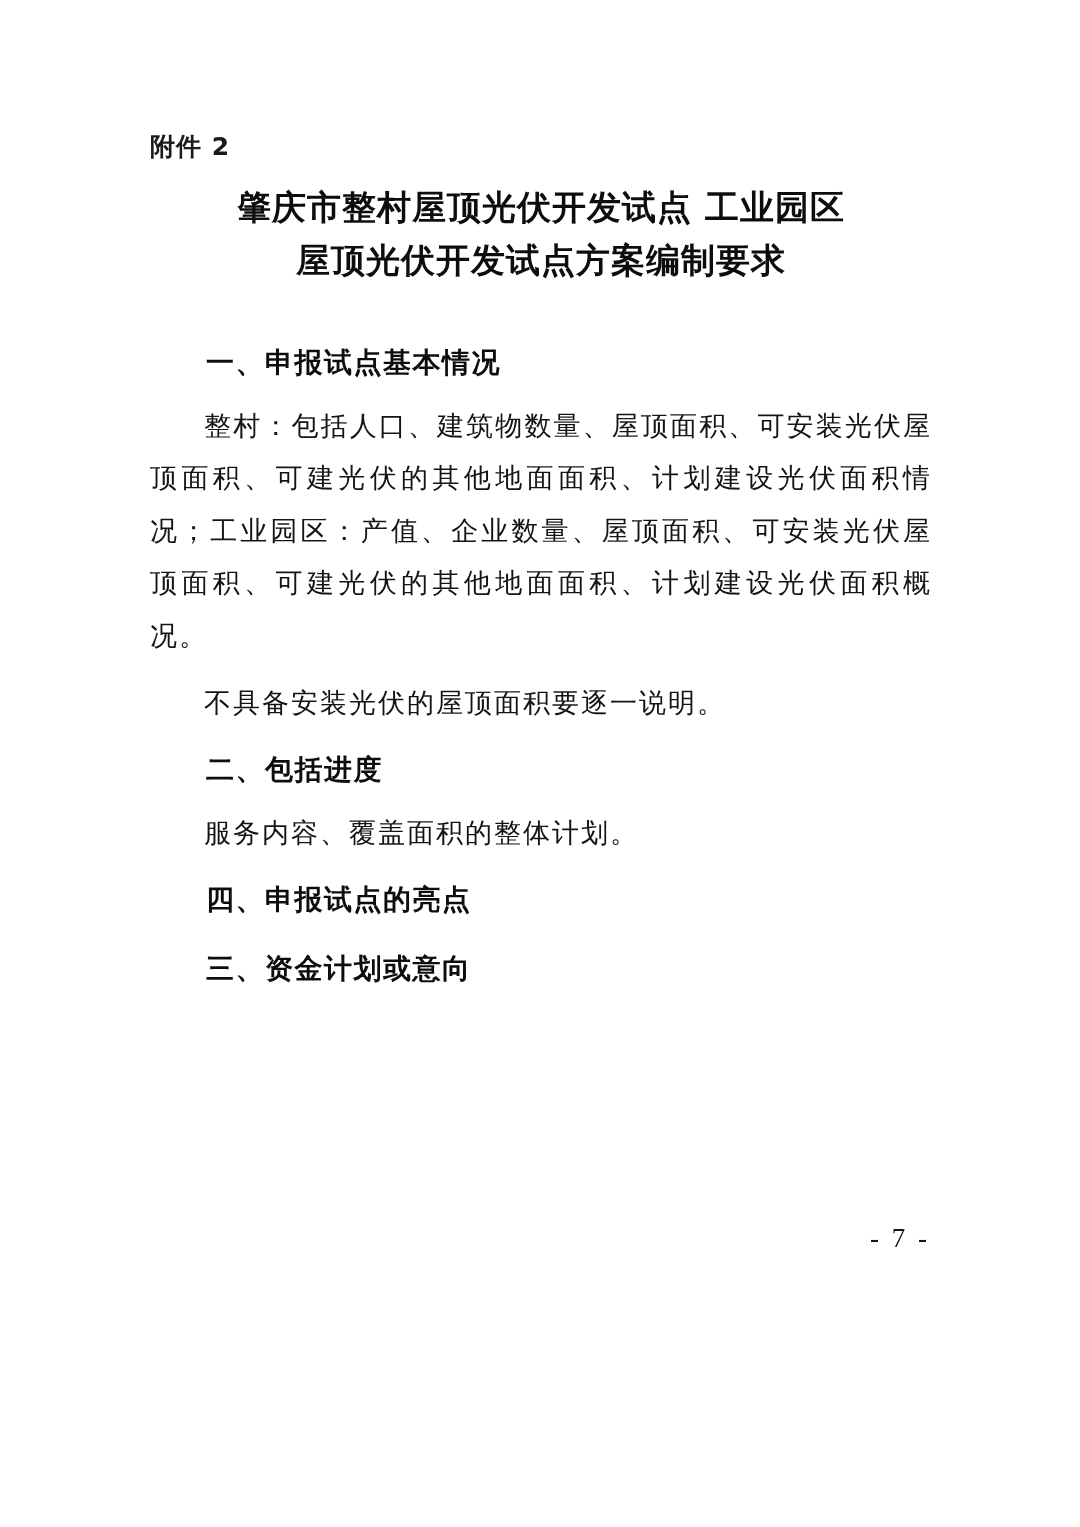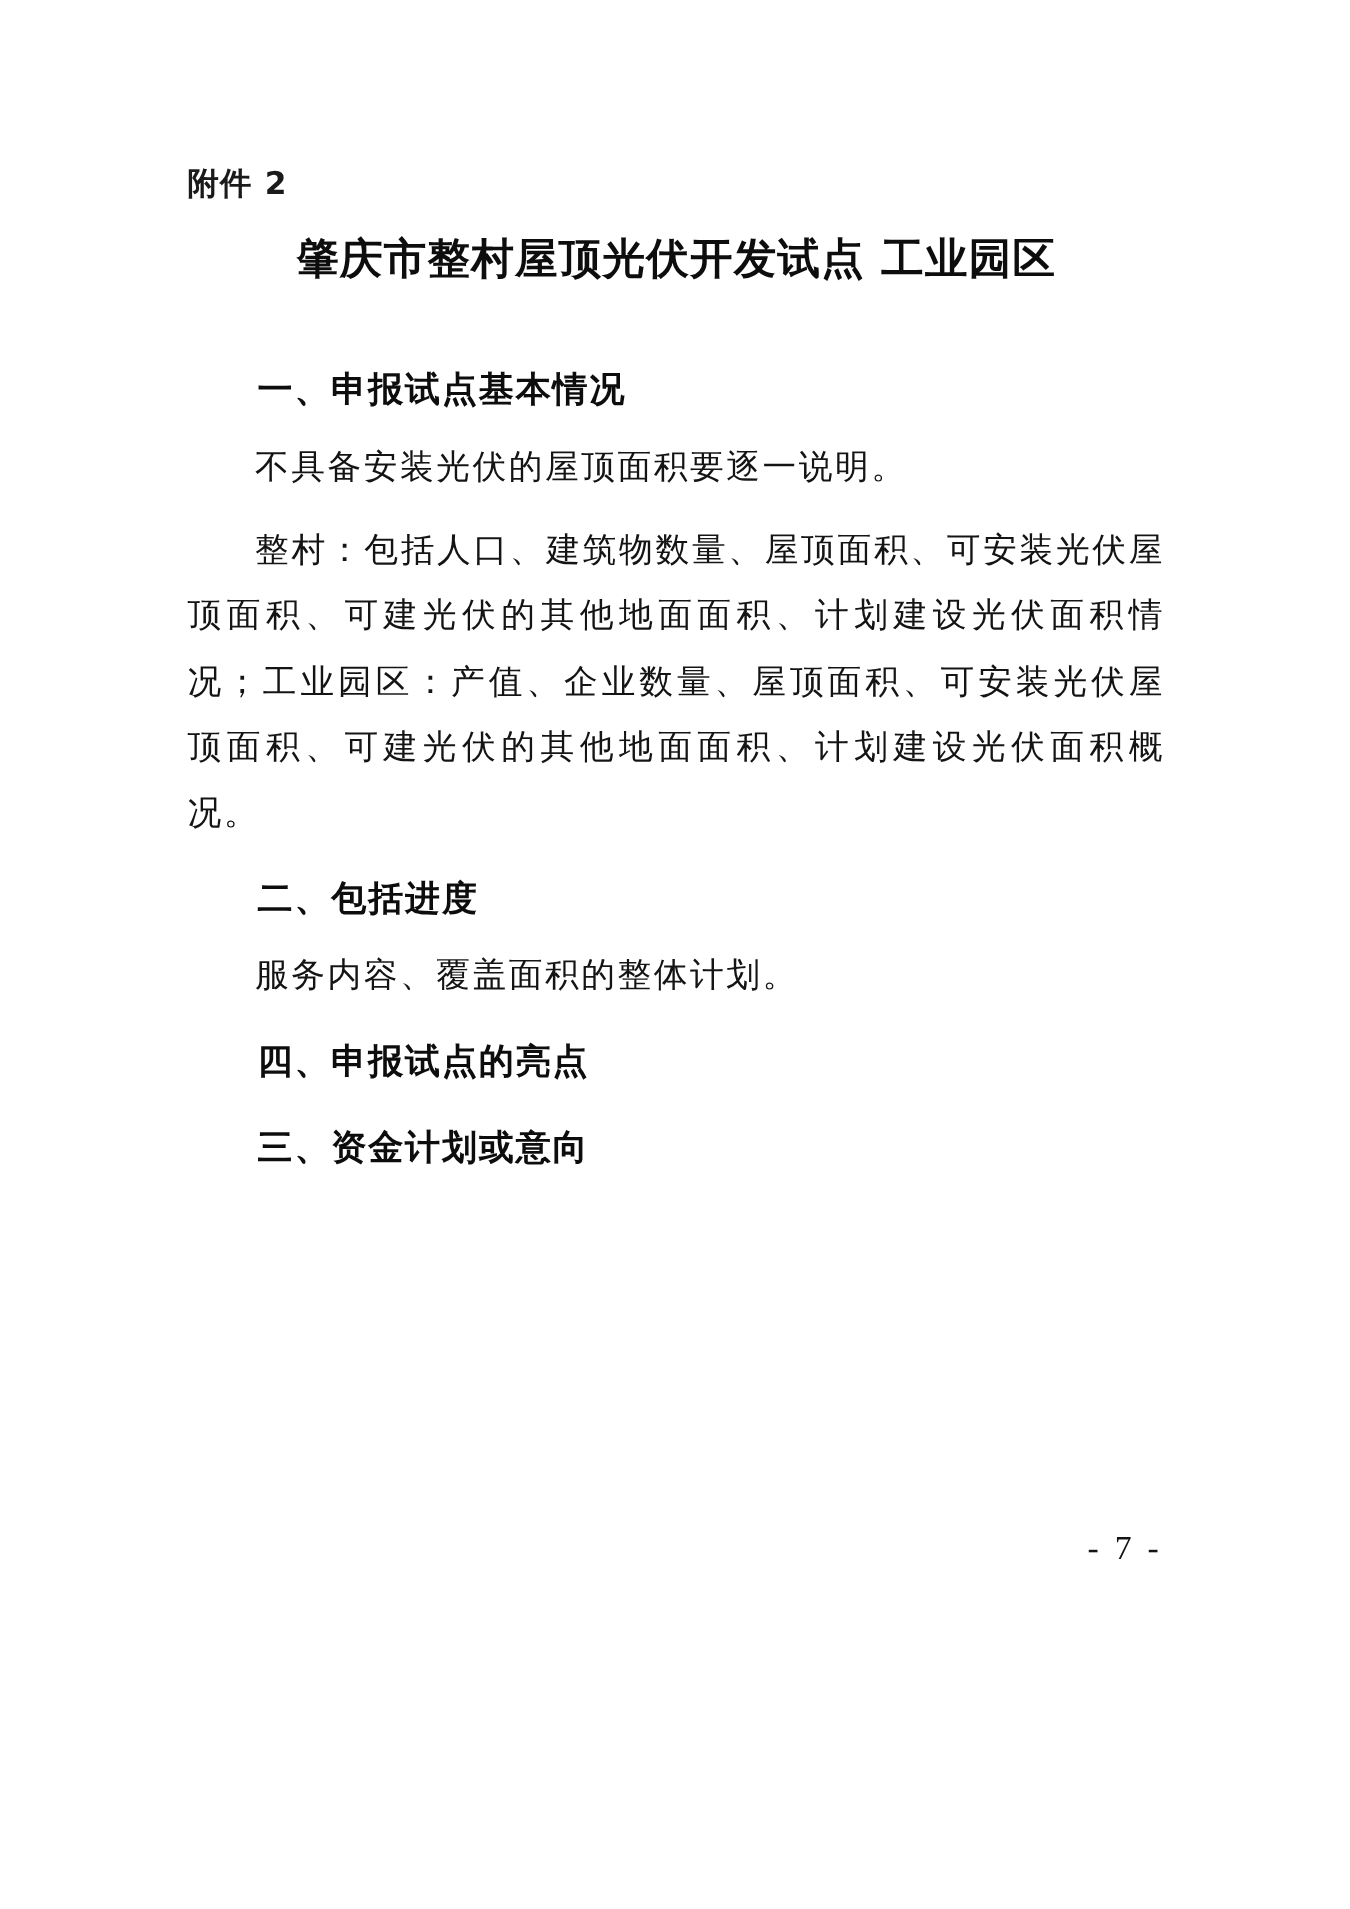--- a/index.html
+++ b/index.html
@@ -50,21 +50,21 @@
     font-size: 27px;
     line-height: 1.95;
     letter-spacing: 2.0px;
     margin: 0 0 14px 0;
     text-align: justify;
     text-justify: inter-ideograph;
     text-indent: 2em;
     color: #141414;
   }
   h2.section {
-    font-family: Liberation Serif, serif;
+    font-family: Liberation Mono, monospace;
     font-weight: 700;
     font-size: 28px;
     line-height: 1.9;
     letter-spacing: 1.5px;
     margin: 16px 0 8px 0;
     text-indent: 2em;
     color: #0d0d0d;
   }
   .page-number {
     position: absolute;
@@ -79,26 +79,27 @@
 </head>
 <body>
 
 <div class="page">
   <div class="content">
 
     <div class="attachment-label">附件 2</div>
 
     <div class="doc-title">
       <span class="title-line">肇庆市整村屋顶光伏开发试点 工业园区</span>
+      <span class="title-line">屋顶光伏开发试点方案编制要求</span>
     </div>
 
 
     <h2 class="section">一、申报试点基本情况</h2>
+    <p class="para">整村：包括人口、建筑物数量、屋顶面积、可安装光伏屋顶面积、可建光伏的其他地面面积、计划建设光伏面积情况；工业园区：产值、企业数量、屋顶面积、可安装光伏屋顶面积、可建光伏的其他地面面积、计划建设光伏面积概况。</p>
     <p class="para">不具备安装光伏的屋顶面积要逐一说明。</p>
-    <p class="para">整村：包括人口、建筑物数量、屋顶面积、可安装光伏屋顶面积、可建光伏的其他地面面积、计划建设光伏面积情况；工业园区：产值、企业数量、屋顶面积、可安装光伏屋顶面积、可建光伏的其他地面面积、计划建设光伏面积概况。</p>
 
     <h2 class="section">二、包括进度</h2>
     <p class="para">服务内容、覆盖面积的整体计划。</p>
 
     <h2 class="section">四、申报试点的亮点</h2>
 
     <h2 class="section">三、资金计划或意向</h2>
 
   </div>
 

